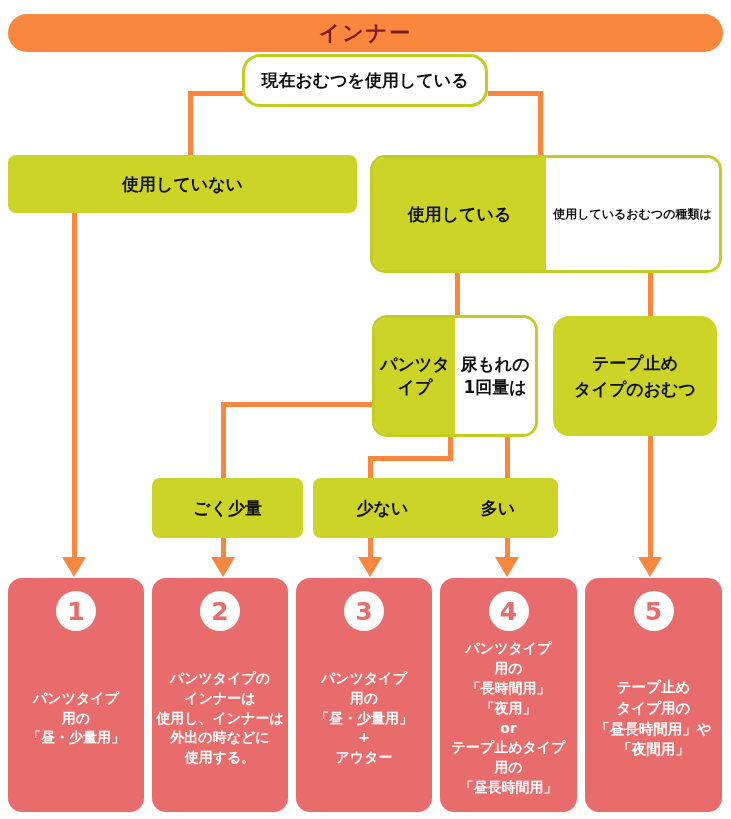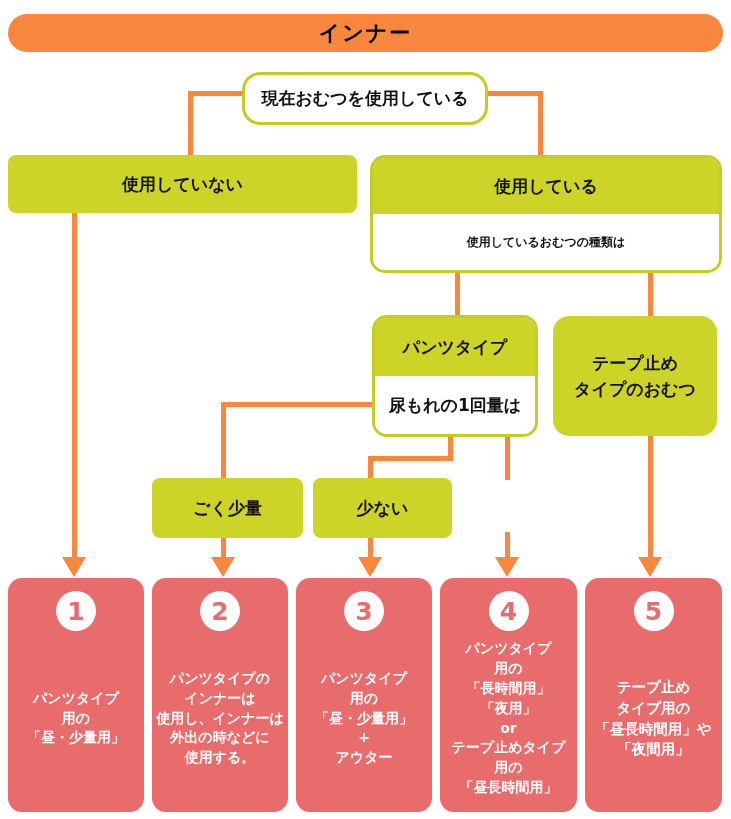--- a/index.html
+++ b/index.html
@@ -4,42 +4,42 @@
 <style>
   html,body{margin:0;padding:0;background:#fff;}
   .stage{
     position:relative;width:731px;height:819px;background:#fff;overflow:hidden;
     font-family:"DejaVu Sans","Liberation Sans",sans-serif;color:#111;
   }
   .banner{
     position:absolute;left:8px;top:14px;width:715px;height:38px;
     background:var(--orange);border-radius:19px;
     display:flex;align-items:center;justify-content:center;
-    color:#000000;font-size:21px;font-weight:800;letter-spacing:2px;
+    color:#7f1d1d;font-size:21px;font-weight:800;letter-spacing:2px;
   }
   .line{position:absolute;background:var(--orange);}
   .arrow-head{
     position:absolute;width:0;height:0;
     border-left:12px solid transparent;border-right:12px solid transparent;
     border-top:20px solid var(--orange);
   }
   .rootbox{
-    position:absolute;left:242px;top:72px;width:246px;height:53px;
+    position:absolute;left:242px;top:54px;width:246px;height:53px;
     background:#fff;border:3px solid var(--border_green);border-radius:18px;
     display:flex;align-items:center;justify-content:center;
     font-weight:800;font-size:17px;box-sizing:border-box;
   }
   .gbox{
     position:absolute;background:var(--green);border-radius:8px;
     display:flex;align-items:center;justify-content:center;
     font-weight:800;font-size:17px;text-align:center;box-sizing:border-box;
   }
   .combo{
     position:absolute;background:#fff;border:3px solid var(--border_green);
-    border-radius:15px;overflow:hidden;display:flex;flex-direction:column;
+    border-radius:15px;overflow:hidden;display:flex;flex-direction:row;
     box-sizing:border-box;
   }
   .combo-head{
     background:var(--green);flex:1;display:flex;align-items:center;justify-content:center;
     font-weight:800;font-size:17px;text-align:center;
   }
   .combo-body{
     background:#fff;flex:1;display:flex;align-items:center;justify-content:center;
     font-weight:800;font-size:12px;text-align:center;
   }
@@ -107,20 +107,21 @@
   </div>
   <div class="gbox" style="left:553px;top:316px;width:164px;height:120px;border-radius:16px">
     <div class="tape-lines">
       <div>テープ止め</div>
       <div>タイプのおむつ</div>
     </div>
   </div>
 
   <div class="gbox" style="left:152px;top:478px;width:151px;height:60px">ごく少量</div>
   <div class="gbox" style="left:313px;top:478px;width:139px;height:60px">少ない</div>
+  <div class="gbox" style="left:438px;top:478px;width:120px;height:60px">多い</div>
 
   <div class="result" style="left:8px;width:136px">
     <div class="num-circle">
         <span>1</span>
       </div>
     <div class="result-text">
         <div>パンツタイプ</div>
         <div>用の</div>
         <div>「昼・少量用」</div>
       </div>

